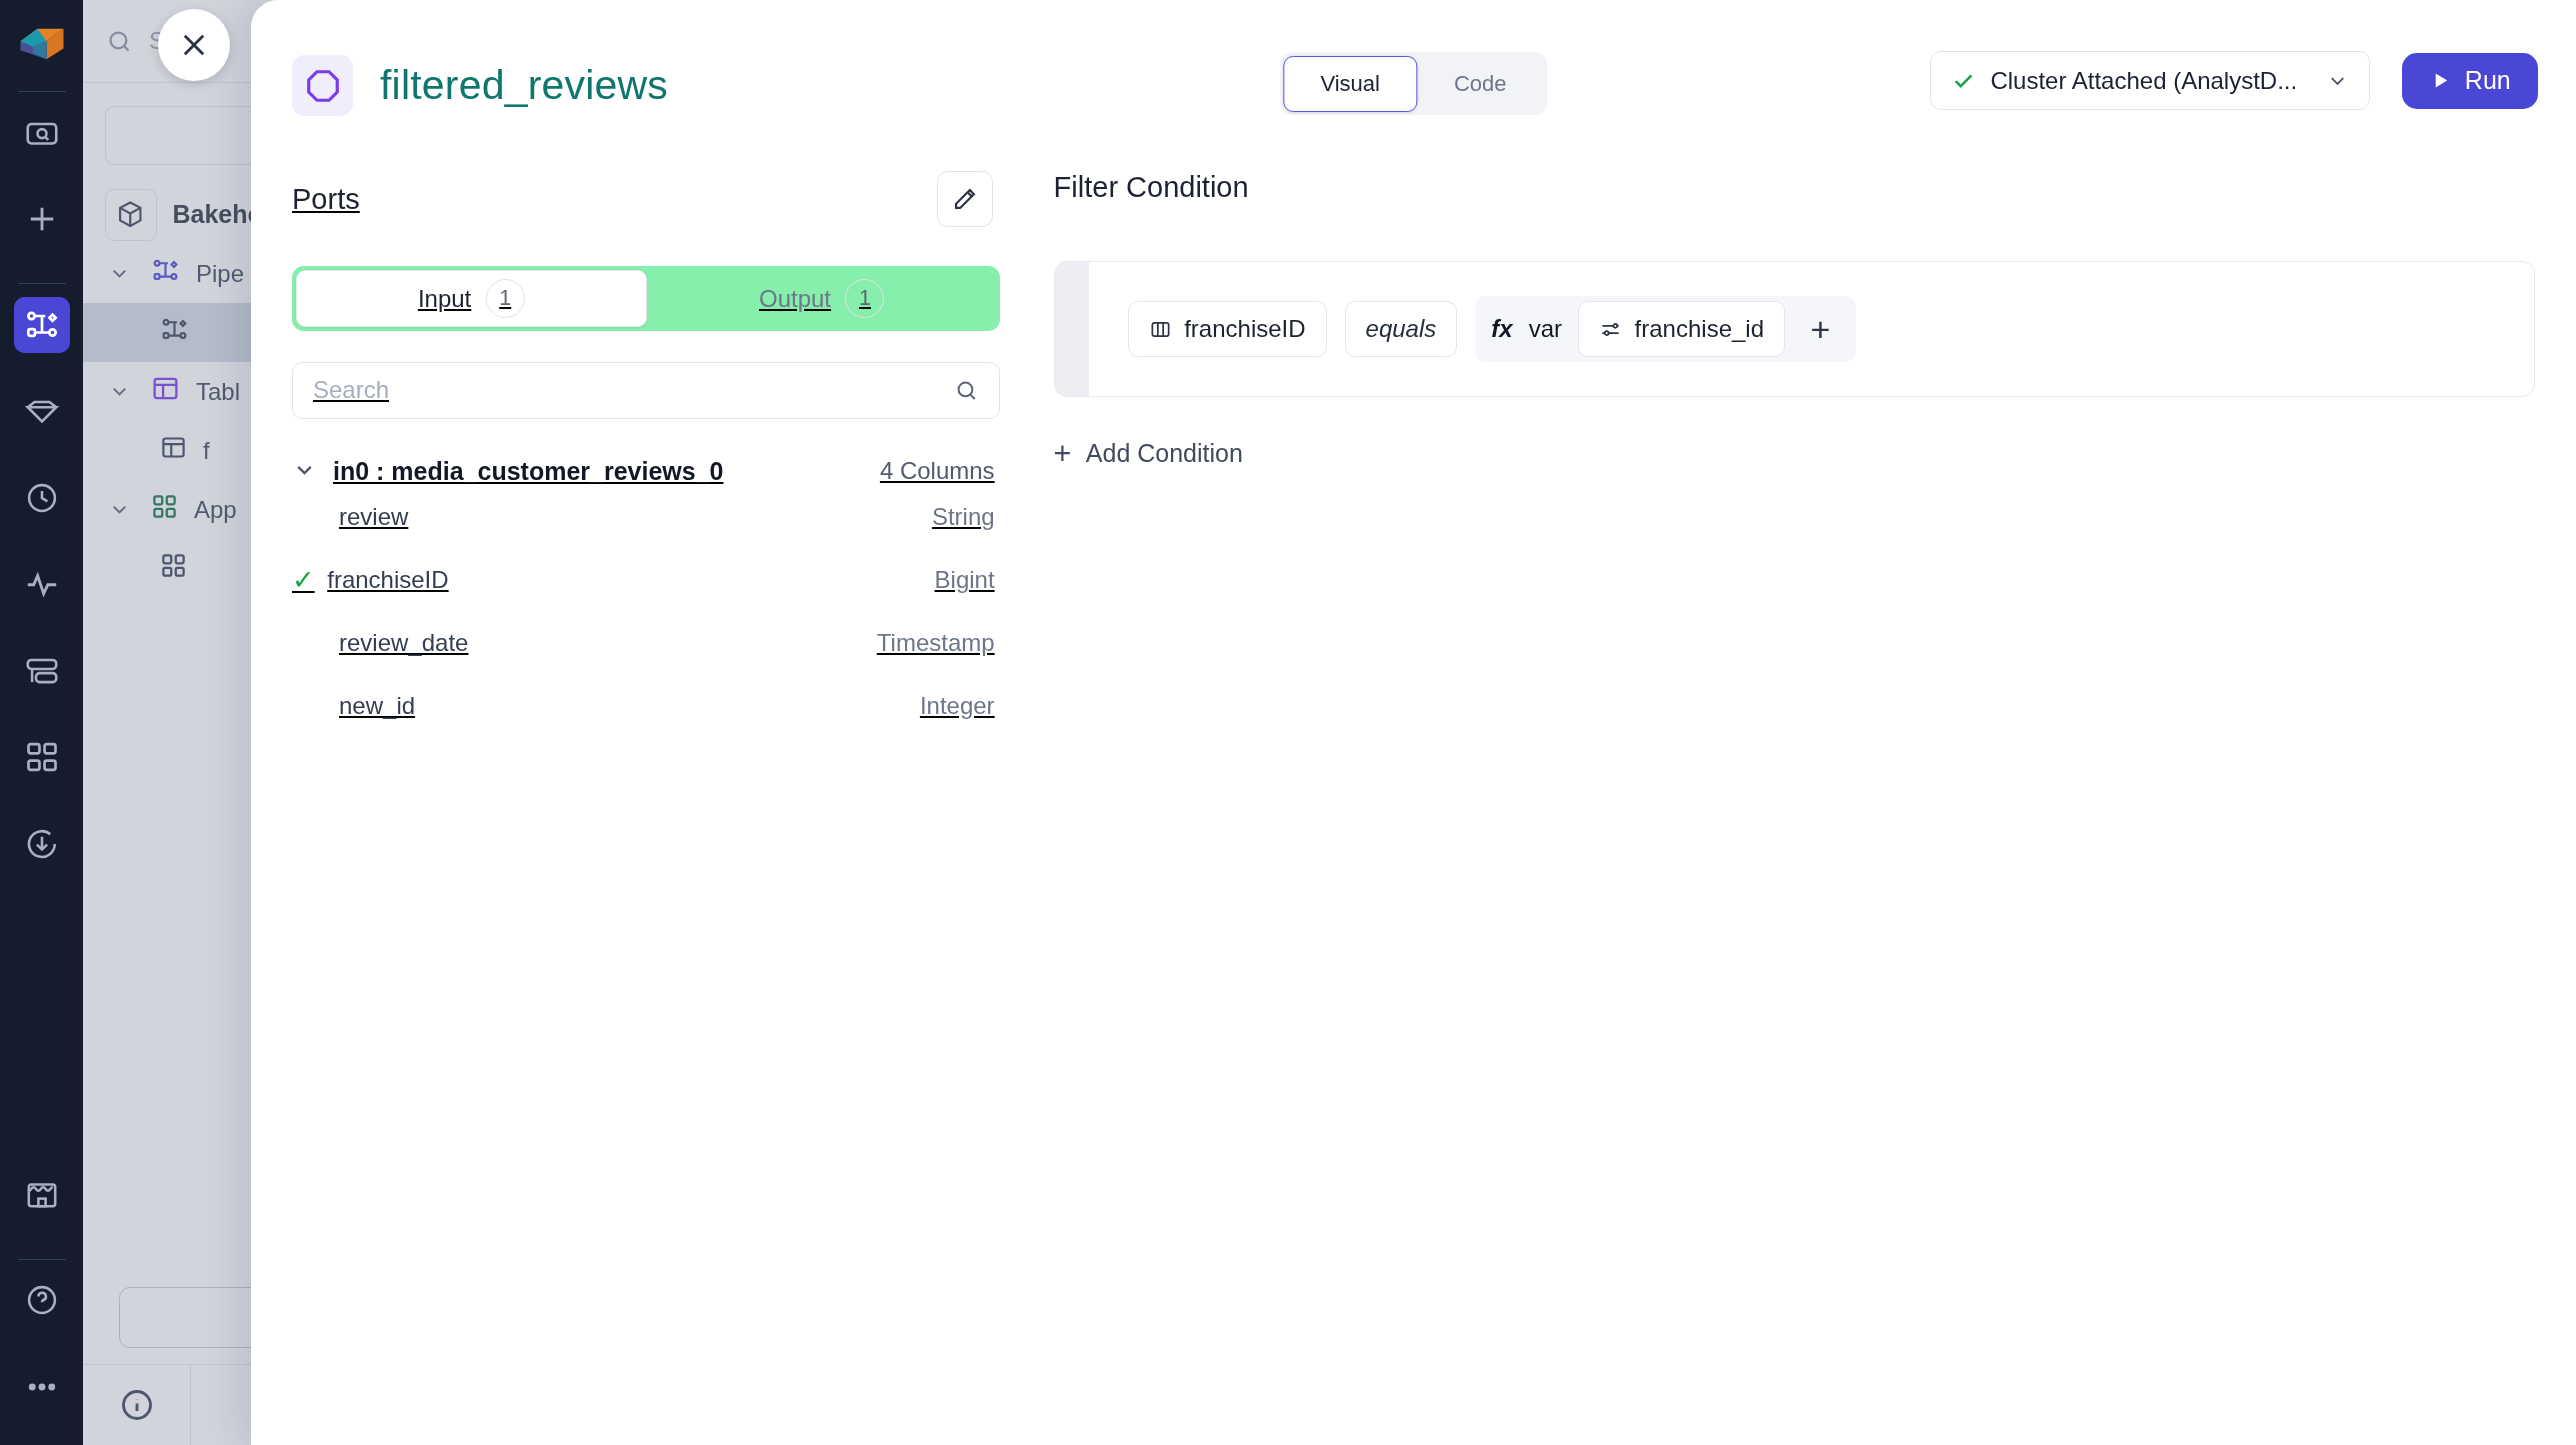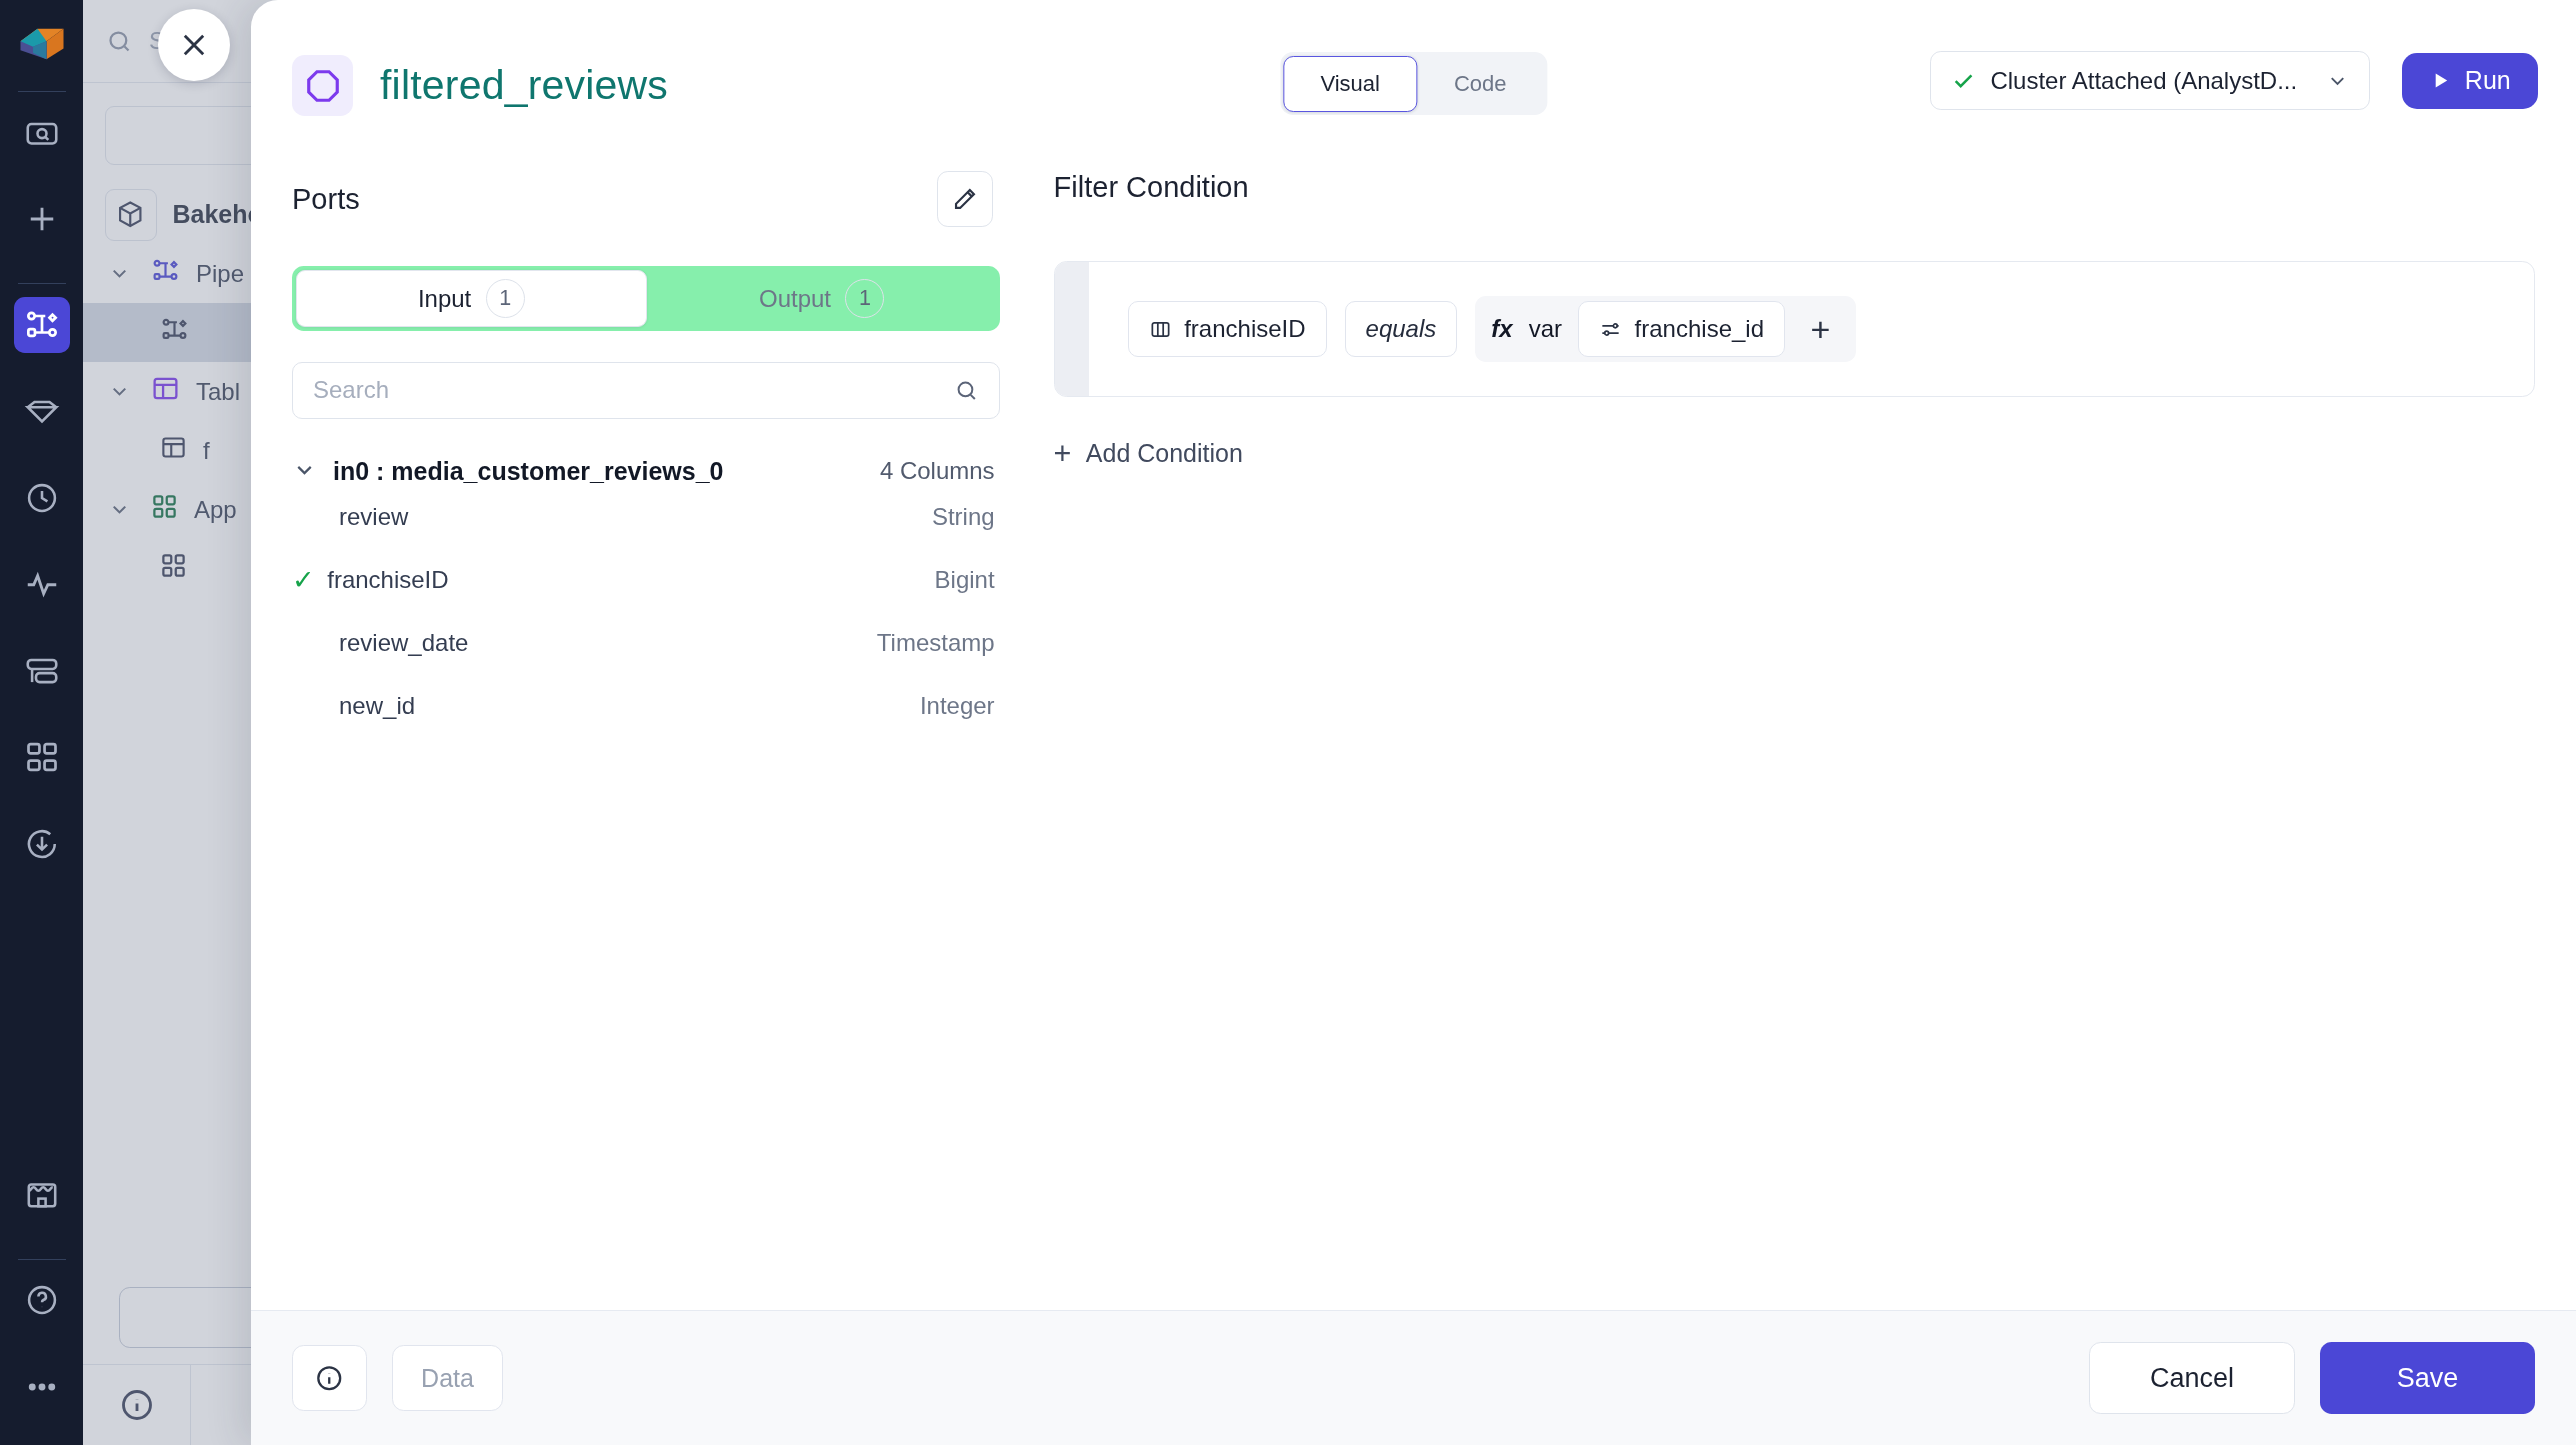--- a/index.html
+++ b/index.html
@@ -123,21 +123,21 @@
   .run-btn {
     width: 136px; height: 56px; background: #4b47d6; border-radius: 15px;
     display: flex; align-items: center; justify-content: center; gap: 12.6px;
     color: #ffffff; font-size: 25px; cursor: pointer;
   }
 
   .modal-body { flex: 1; display: flex; }
 
   
   .ports {
-    width: 790px; padding: 0 41px;
+    width: 790px; padding: 0 41px; text-decoration: underline;
   }
   .ports-head {
     display: flex; align-items: center; justify-content: space-between; padding-right: 7.2px;
   }
   .ports-title { font-size: 29px; color: #1c2231; }
   .icon-btn {
     width: 56px; height: 56px; border: 0.9px solid #dfe4ec; border-radius: 10.8px; background:#fff;
     display: flex; align-items: center; justify-content: center; cursor: pointer;
   }
   .io-tabs {
@@ -568,34 +568,16 @@
         </div>
 
         <div class="add-cond">
           <span class="p">+</span>
           <span>Add Condition</span>
         </div>
       </div>
 
     </div>
 
-    <div class="modal-footer">
-      <div class="fbtn sq">
-        <svg width="30.5" height="30.5" viewBox="0 0 24 24" fill="none" stroke="#2b3344" stroke-width="1.8">
-            <circle cx="12" cy="12" r="8.6"></circle>
-            <path d="M12 11.2v5.2M12 7.8v.2"></path>
-          </svg>
-      </div>
-      <div class="fbtn data">
-        <span>Data</span>
-      </div>
-      <div class="footer-spacer"></div>
-      <div class="btn-cancel">
-        <span>Cancel</span>
-      </div>
-      <div class="btn-save">
-        <span>Save</span>
-      </div>
-    </div>
 
   </div>
 </div>
 
 
 </body></html>

